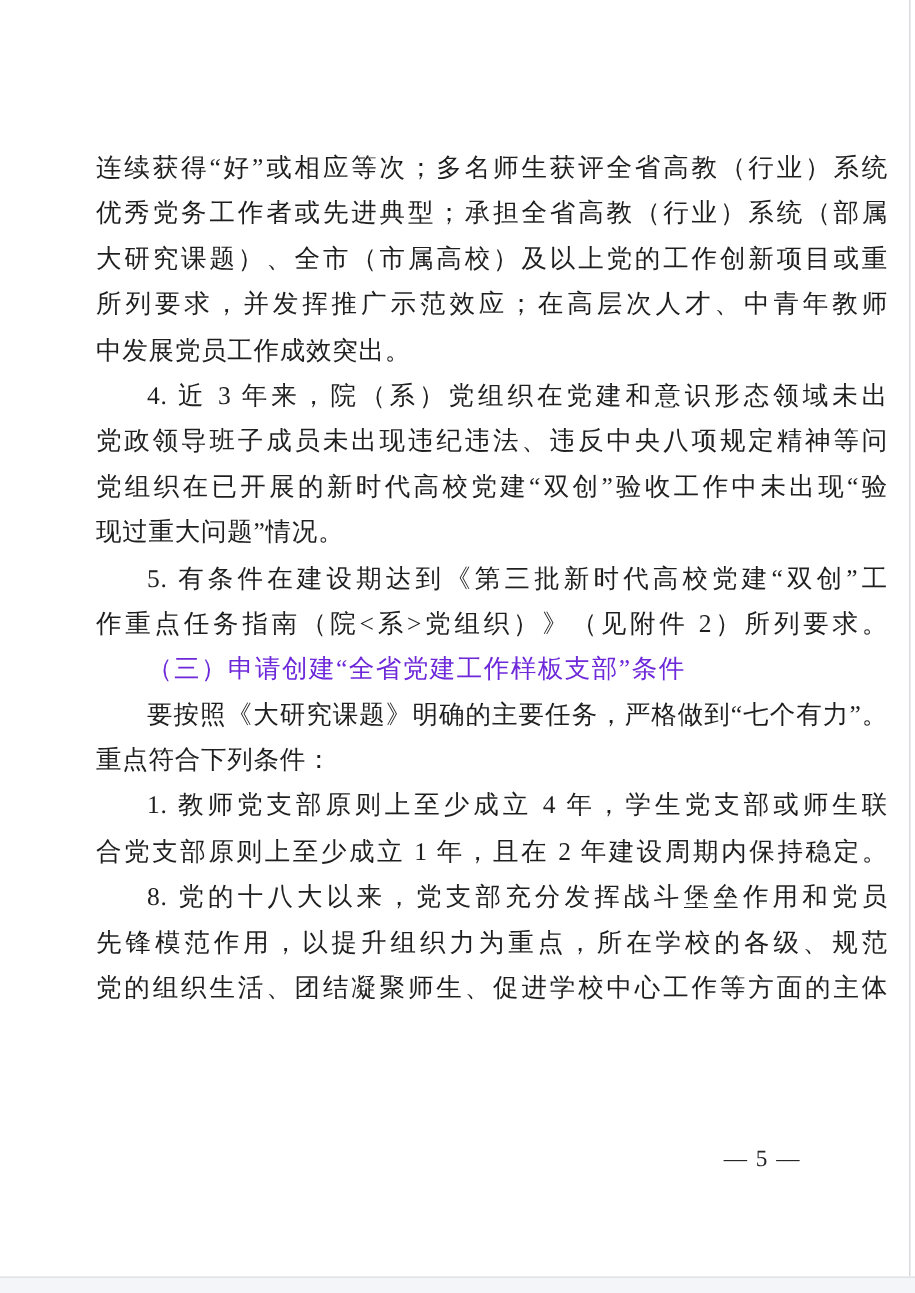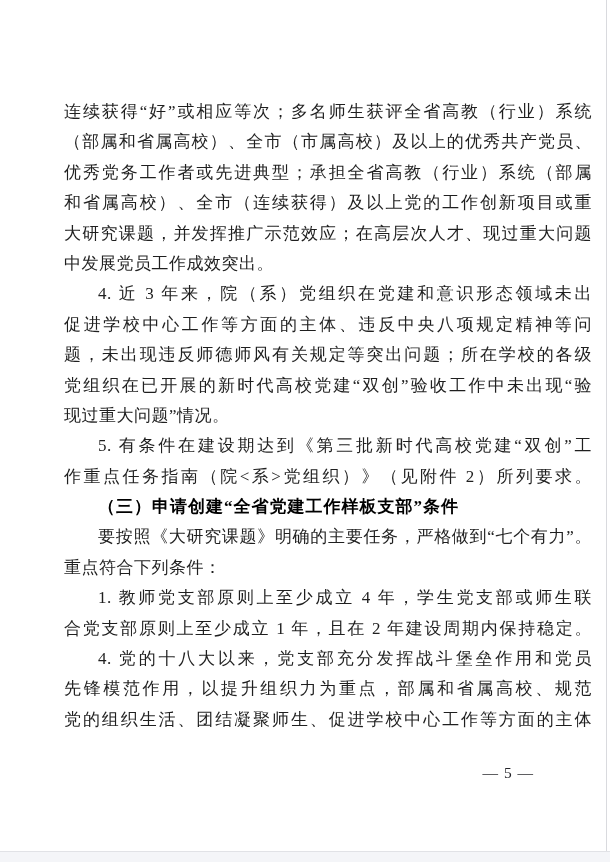--- a/index.html
+++ b/index.html
@@ -33,57 +33,55 @@
   .ln {
     height: 30.4px; line-height: 30.4px;
     overflow: hidden;
     text-align: justify;
     text-align-last: justify;
     text-justify: inter-character;
     white-space: nowrap;
   }
   .ind { text-indent: 2em; }
   .end { text-align: right; text-align-last: left; }
-  .heading { font-weight: 700; color: #000000; letter-spacing: 1px; }
+  .heading { font-weight: 400; color: #6d28d9; letter-spacing: 1px; }
   .pagenum {
     position: absolute; left: 64px; top: 761px; width: 528px;
     box-sizing: border-box; padding-right: 58px;
     text-align: right;
     font-size: 15.5px; line-height: 24px;
     color: #25252a;
     letter-spacing: 1px;
   }
 </style>
 </head>
 <body>
 
 <div class="viewer">
   <div class="page">
 
     <div class="text-block">
       <div class="ln">连续获得“好”或相应等次；多名师生获评全省高教（行业）系统</div>
-      <div class="ln">（部属和省属高校）、全市（市属高校）及以上的优秀共产党员、</div>
       <div class="ln">优秀党务工作者或先进典型；承担全省高教（行业）系统（部属</div>
-      <div class="ln">和省属高校）、全市（连续获得）及以上党的工作创新项目或重</div>
-      <div class="ln">大研究课题，并发挥推广示范效应；在高层次人才、现过重大问题</div>
+      <div class="ln">大研究课题）、全市（市属高校）及以上党的工作创新项目或重</div>
+      <div class="ln">所列要求，并发挥推广示范效应；在高层次人才、中青年教师</div>
       <div class="ln end">中发展党员工作成效突出。</div>
       <div class="ln ind">4. 近 3 年来，院（系）党组织在党建和意识形态领域未出</div>
-      <div class="ln">促进学校中心工作等方面的主体、违反中央八项规定精神等问</div>
-      <div class="ln">题，未出现违反师德师风有关规定等突出问题；所在学校的各级</div>
+      <div class="ln">党政领导班子成员未出现违纪违法、违反中央八项规定精神等问</div>
       <div class="ln">党组织在已开展的新时代高校党建“双创”验收工作中未出现“验</div>
       <div class="ln end">现过重大问题”情况。</div>
       <div class="ln ind">5. 有条件在建设期达到《第三批新时代高校党建“双创”工</div>
       <div class="ln">作重点任务指南（院&lt;系&gt;党组织）》（见附件 2）所列要求。</div>
       <div class="ln ind end heading">（三）申请创建“全省党建工作样板支部”条件</div>
       <div class="ln ind">要按照《大研究课题》明确的主要任务，严格做到“七个有力”。</div>
       <div class="ln end">重点符合下列条件：</div>
       <div class="ln ind">1. 教师党支部原则上至少成立 4 年，学生党支部或师生联</div>
       <div class="ln">合党支部原则上至少成立 1 年，且在 2 年建设周期内保持稳定。</div>
-      <div class="ln ind">4. 党的十八大以来，党支部充分发挥战斗堡垒作用和党员</div>
-      <div class="ln">先锋模范作用，以提升组织力为重点，部属和省属高校、规范</div>
+      <div class="ln ind">8. 党的十八大以来，党支部充分发挥战斗堡垒作用和党员</div>
+      <div class="ln">先锋模范作用，以提升组织力为重点，所在学校的各级、规范</div>
       <div class="ln">党的组织生活、团结凝聚师生、促进学校中心工作等方面的主体</div>
     </div>
 
     <div class="pagenum">— 5 —</div>
 
     <div class="edge-line"></div>
   </div>
 
   <div class="bottom-strip"></div>
 </div>

